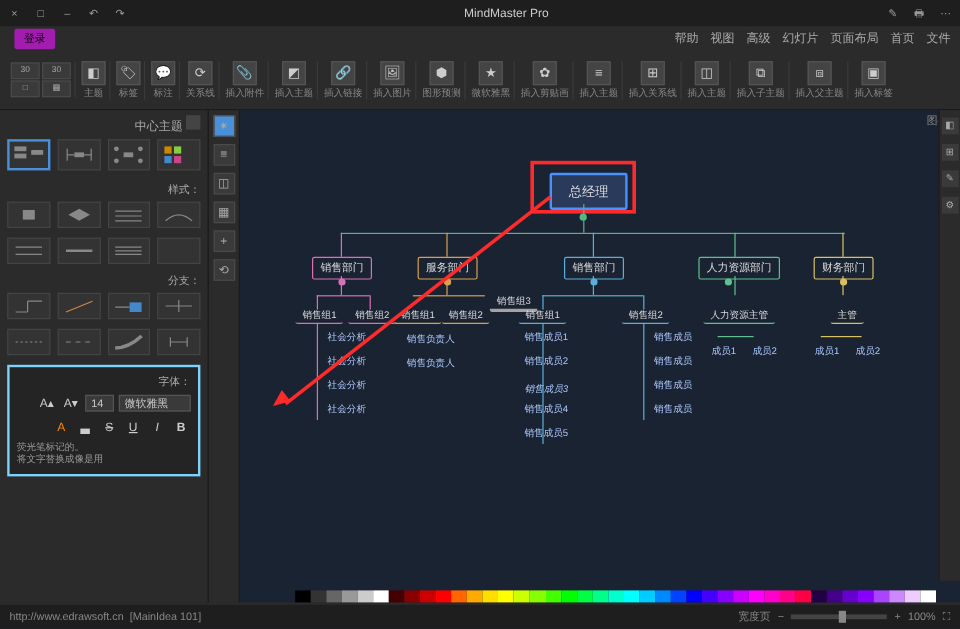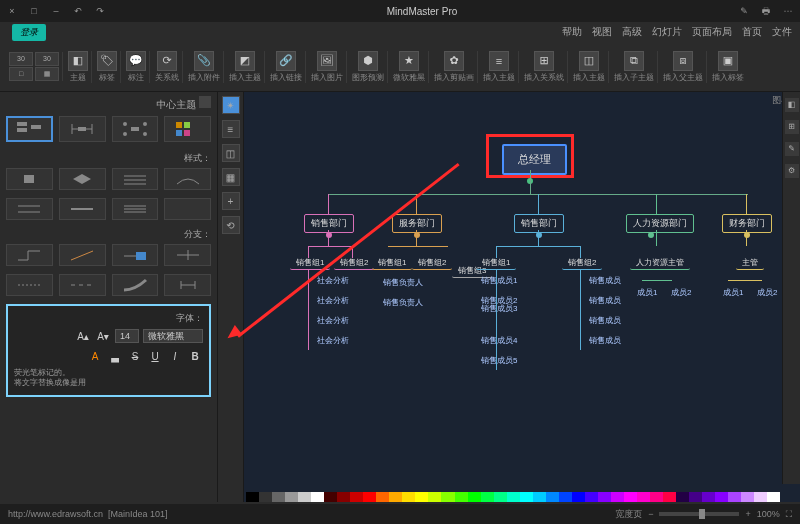--- a/index.html
+++ b/index.html
@@ -10,36 +10,36 @@
 .titlebar .left { display: flex; gap: 6px; }
 .titlebar .center { color: #ccc; font-size: 10px; }
 .titlebar .right { display: flex; gap: 6px; }
 .win-btn { width: 16px; height: 14px; color: #999; font-size: 9px; text-align: center; line-height: 14px; cursor: pointer; }
 
 
 .menubar { height: 20px; background: #2b2b2b; display: flex; align-items: center; justify-content: flex-end; padding: 0 8px; gap: 10px; }
 .menu-item { color: #aaa; font-size: 10px; cursor: pointer; }
 .menubar .tabs { display: flex; gap: 4px; margin-right: auto; margin-left: 4px; }
 .tab-btn { background: #3a3a3a; color: #aaa; font-size: 9px; padding: 2px 8px; border-radius: 2px; }
-.tab-btn.active { background: #14b8a6; color: #000; font-style: italic; }
+.tab-btn.active { background: #a21caf; color: #000; }
 
 
 .ribbon { height: 50px; background: #2b2b2b; border-bottom: 1px solid #1a1a1a; display: flex; align-items: center; padding: 2px 6px; gap: 2px; }
 .ribbon-group { display: flex; flex-direction: column; align-items: center; gap: 1px; padding: 0 3px; border-right: 1px solid #3a3a3a; }
 .ribbon-group:last-child { border-right: none; }
 .ribbon-icon { width: 20px; height: 20px; background: #444; border: 1px solid #555; display: flex; align-items: center; justify-content: center; color: #ccc; font-size: 11px; }
 .ribbon-label { color: #888; font-size: 8px; white-space: nowrap; }
 .ribbon-row { display: flex; gap: 2px; }
 .ribbon-small { width: 24px; height: 14px; background: #3a3a3a; border: 1px solid #4a4a4a; font-size: 7px; color: #aaa; text-align: center; line-height: 12px; }
 
 
 .main { display: flex; height: 410px; }
 
 
-.sidebar { width: 218px; background: #2b2b2b; border-right: 1px solid #1a1a1a; padding: 4px 6px; position: relative; }
+.sidebar { width: 174px; background: #2b2b2b; border-right: 1px solid #1a1a1a; padding: 4px 6px; position: relative; }
 .side-title { color: #aaa; font-size: 10px; text-align: right; margin-bottom: 4px; }
 .side-icon { width: 12px; height: 12px; background: #444; display: inline-block; }
 .shape-grid { display: grid; grid-template-columns: repeat(4, 1fr); gap: 6px; margin-bottom: 10px; }
 .shape-cell { height: 26px; background: #333; border: 1px solid #444; display: flex; align-items: center; justify-content: center; }
 .shape-cell.sel { border: 2px solid #4a90d9; }
 .shape-svg { width: 28px; height: 18px; }
 
 .subsection { color: #aaa; font-size: 9px; text-align: right; margin: 4px 0 3px; }
 .style-grid { display: grid; grid-template-columns: repeat(4, 1fr); gap: 6px; margin-bottom: 8px; }
 .style-cell { height: 22px; background: #333; border: 1px solid #444; display: flex; align-items: center; justify-content: center; }
@@ -420,34 +420,34 @@
       <div class="conn v" style="left:60px;top:162px;height:80px;background:#d970b8;"></div>
       <div class="node lvl3" style="left:64px;top:166px;">社会分析</div>
       <div class="node lvl3" style="left:64px;top:186px;">社会分析</div>
       <div class="node lvl3" style="left:64px;top:206px;">社会分析</div>
       <div class="node lvl3" style="left:64px;top:226px;">社会分析</div>
 
       <div class="conn v" style="left:168px;top:122px;height:16px;background:#d9a050;"></div>
       <div class="conn h" style="left:140px;top:138px;width:60px;background:#d9a050;"></div>
       <div class="node lvl2" style="left:124px;top:148px;border-bottom:1px solid #d9a050;">销售组1</div>
       <div class="node lvl2" style="left:164px;top:148px;border-bottom:1px solid #d9a050;">销售组2</div>
-      <div class="node lvl2" style="left:204px;top:156px;border-bottom:1px solid #a3a3a3;">销售组3</div>
+      <div class="node lvl2" style="left:204px;top:136px;border-bottom:3px solid #a3a3a3;">销售组3</div>
       <div class="node lvl3" style="left:130px;top:168px;">销售负责人</div>
       <div class="node lvl3" style="left:130px;top:188px;">销售负责人</div>
 
       <div class="conn v" style="left:290px;top:122px;height:16px;background:#5ab0d9;"></div>
       <div class="conn h" style="left:248px;top:138px;width:84px;background:#5ab0d9;"></div>
       <div class="conn v" style="left:248px;top:138px;height:12px;background:#5ab0d9;"></div>
       <div class="conn v" style="left:332px;top:138px;height:12px;background:#5ab0d9;"></div>
       <div class="node lvl2" style="left:228px;top:148px;border-bottom:1px solid #5ab0d9;">销售组1</div>
       <div class="node lvl2" style="left:314px;top:148px;border-bottom:1px solid #5ab0d9;">销售组2</div>
       <div class="conn v" style="left:248px;top:162px;height:100px;background:#5ab0d9;"></div>
       <div class="node lvl3" style="left:228px;top:166px;">销售成员1</div>
       <div class="node lvl3" style="left:228px;top:186px;">销售成员2</div>
-      <div class="node lvl3" style="left:228px;top:194px;">销售成员3</div>
+      <div class="node lvl3" style="left:228px;top:210px;font-style:italic;">销售成员3</div>
       <div class="node lvl3" style="left:228px;top:226px;">销售成员4</div>
       <div class="node lvl3" style="left:228px;top:246px;">销售成员5</div>
       <div class="conn v" style="left:332px;top:162px;height:80px;background:#5ab0d9;"></div>
       <div class="node lvl3" style="left:336px;top:166px;">销售成员</div>
       <div class="node lvl3" style="left:336px;top:186px;">销售成员</div>
       <div class="node lvl3" style="left:336px;top:206px;">销售成员</div>
       <div class="node lvl3" style="left:336px;top:226px;">销售成员</div>
 
       <div class="conn v" style="left:408px;top:122px;height:16px;background:#60c090;"></div>
       <div class="node lvl2" style="left:382px;top:148px;border-bottom:1px solid #60c090;">人力资源主管</div>

